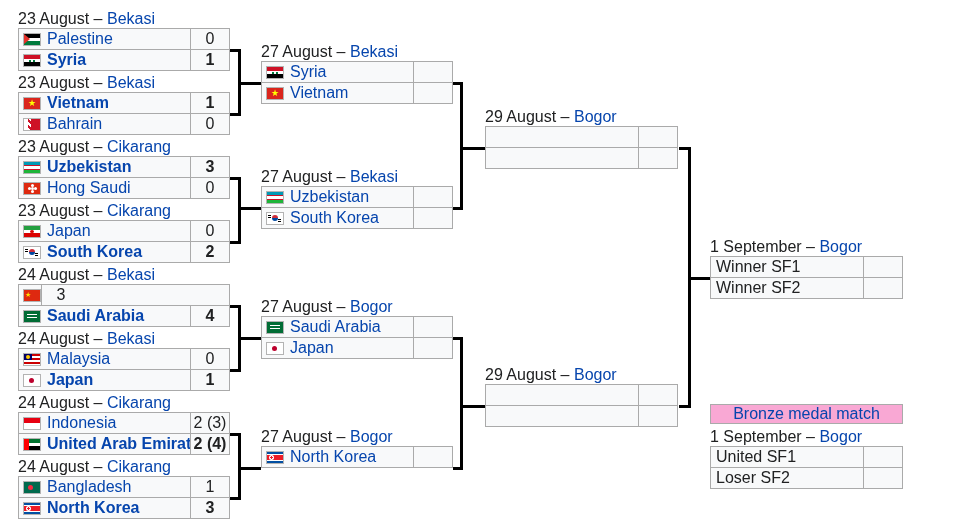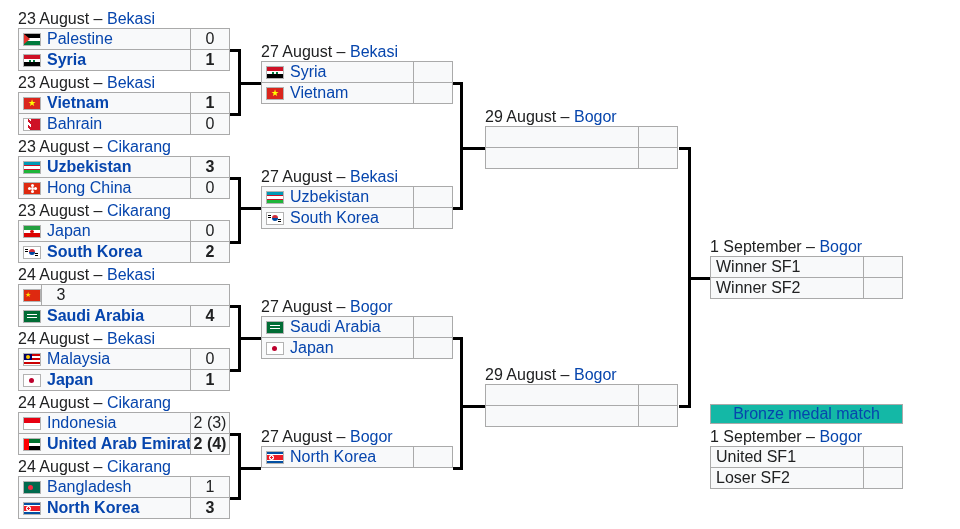--- a/index.html
+++ b/index.html
@@ -12,21 +12,21 @@
         background:#f8f9fa;border:1px solid #aaa;padding-left:4px;}
   .trow+.trow{margin-top:-1px;}
   .name{flex:1;margin-left:6px;color:#0645ad;white-space:nowrap;overflow:hidden;cursor:pointer;}
   .plain .name{color:#202122;cursor:default;margin-left:1px;}
   .score{width:38px;flex:none;align-self:stretch;border-left:1px solid #aaa;
          display:flex;align-items:center;justify-content:center;color:#202122;}
   .trow[data-winner="true"] .name,.trow[data-winner="true"] .score{font-weight:bold;}
   .h{position:absolute;height:3px;background:#000;}
   .v{position:absolute;width:3px;background:#000;}
   .bronze-hdr{position:absolute;left:710px;top:404px;width:193px;height:20px;box-sizing:border-box;
-      border:1px solid #aaa;background:#14b8a6;display:flex;align-items:center;justify-content:center;
+      border:1px solid #aaa;background:#f9a8d4;display:flex;align-items:center;justify-content:center;
       color:#0645ad;cursor:pointer;}
   
   .flag{width:16px;height:11px;flex:none;border:1px solid #b3b3b3;position:relative;overflow:hidden;background:#ddd;}
   .flag:before,.flag:after{content:"";position:absolute;}
   .flag[data-flag="palestine"]{background:linear-gradient(#000 34%,#fff 34% 66%,#007a3d 66%);}
   .flag[data-flag="palestine"]:after{left:0;top:0;border-top:5.5px solid transparent;border-bottom:5.5px solid transparent;border-left:6px solid #e4312b;}
   .flag[data-flag="syria"]{background:linear-gradient(#ce1126 34%,#fff 34% 66%,#000 66%);}
   .flag[data-flag="syria"]:after{left:5px;top:5px;width:2px;height:2px;background:#007a3d;box-shadow:4px 0 #007a3d;}
   .flag[data-flag="vietnam"]{background:#da251d;}
   .flag[data-flag="vietnam"]:after{content:"★";color:#ffff00;font-size:9px;line-height:11px;left:4px;top:0;}
@@ -95,21 +95,21 @@
 
   <div class="match" style="left:18px;top:139px;width:212px">
     <div class="mdate"><span>23 August – </span><span class="venue">Cikarang</span></div>
     <div class="trow" data-winner="true">
         <span class="flag" data-flag="uzbekistan"></span>
         <span class="name">Uzbekistan</span>
         <span class="score">3</span>
       </div>
     <div class="trow" data-winner="false">
         <span class="flag" data-flag="hongkong"></span>
-        <span class="name">Hong China</span>
+        <span class="name">Hong Saudi</span>
         <span class="score">0</span>
       </div>
   </div>
 
   <div class="match" style="left:18px;top:203px;width:212px">
     <div class="mdate"><span>23 August – </span><span class="venue">Cikarang</span></div>
     <div class="trow" data-winner="false">
         <span class="flag" data-flag="iran"></span>
         <span class="name">Japan</span>
         <span class="score">0</span>

